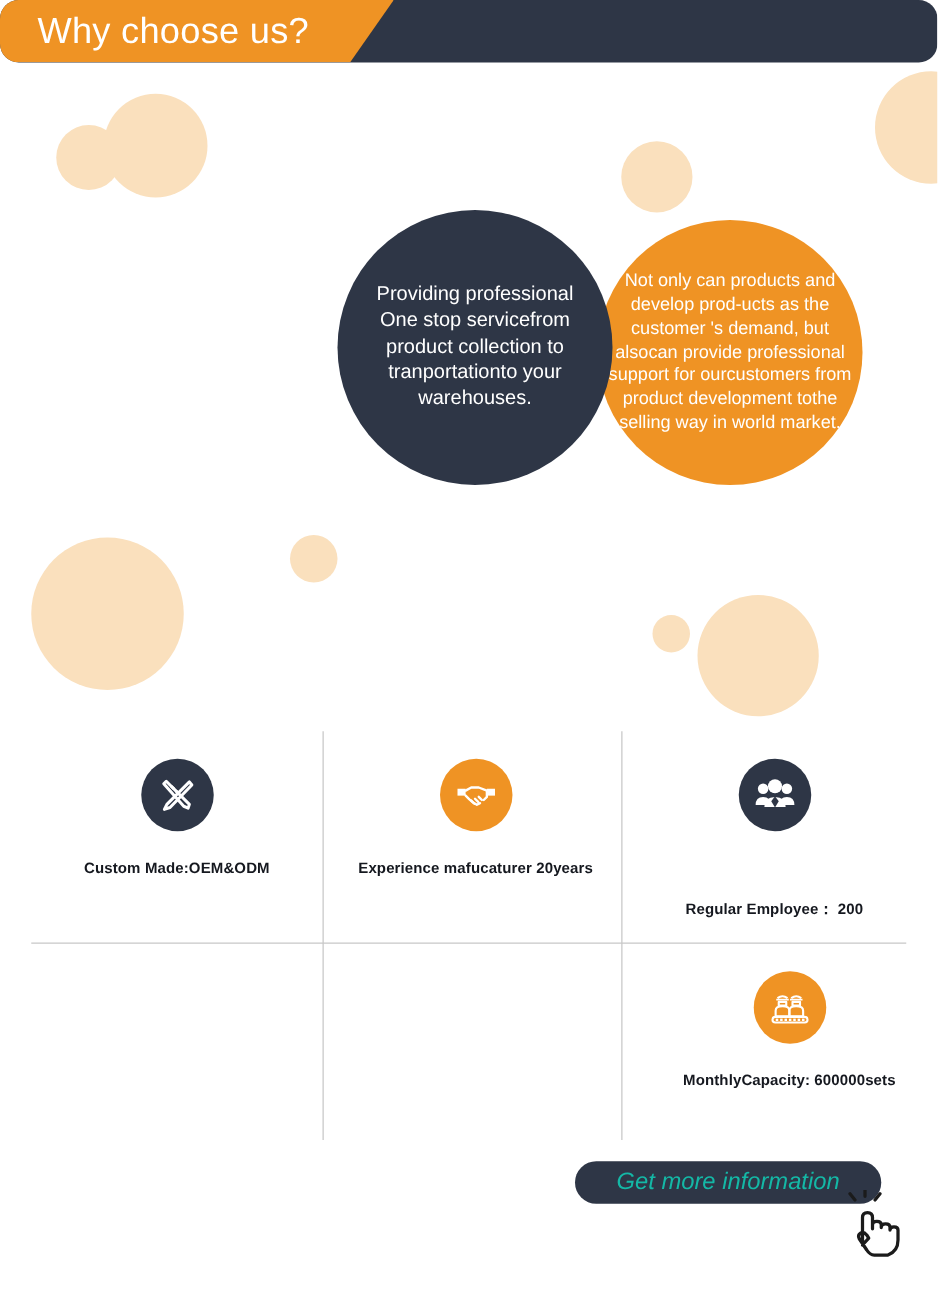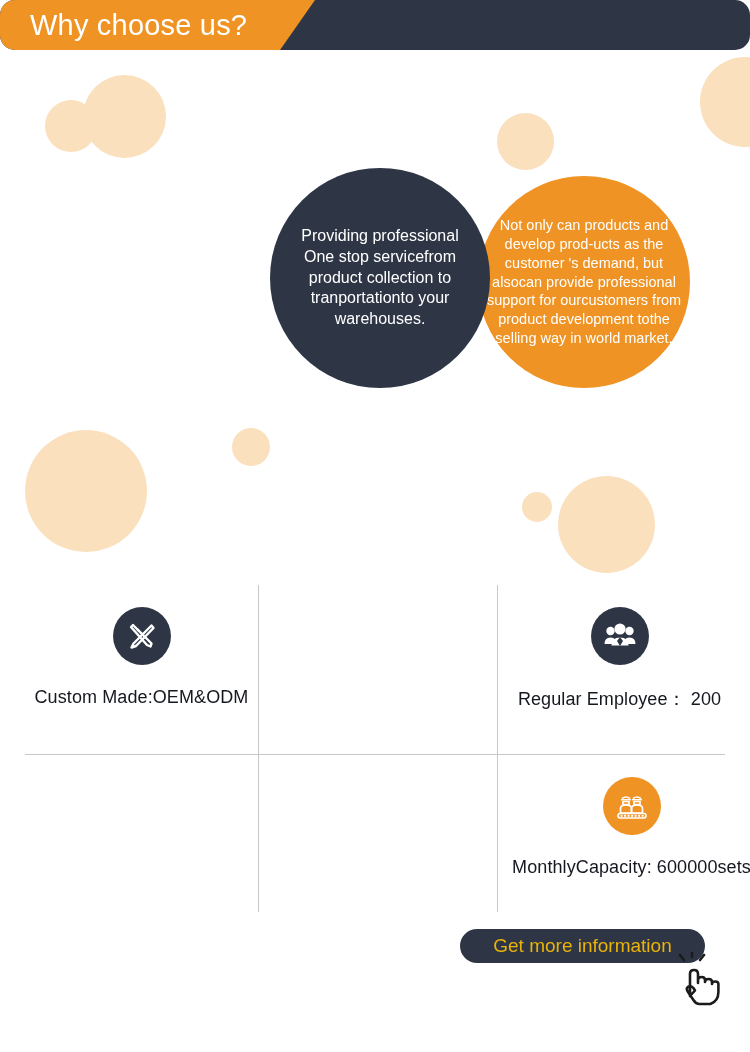--- a/index.html
+++ b/index.html
@@ -45,33 +45,33 @@
   .hdiv{position:absolute;left:0;top:169px;width:700px;height:1px;background:#c8c8c8;}
   .cell{position:absolute;width:233px;height:160px;display:flex;flex-direction:column;align-items:center;}
   .icon-circle{
     width:58px;height:58px;border-radius:50%;
     display:flex;align-items:center;justify-content:center;
     margin-top:22px;
   }
   .icon-dark{background:#2e3646;}
   .icon-orange{background:#ef9324;}
   .cell-label{
-    margin-top:22px;font-size:18px;font-weight:normal;color:#15181f;
+    margin-top:22px;font-size:12px;font-weight:bold;color:#15181f;
     text-align:center;white-space:nowrap;letter-spacing:.1px;
   }
 
   
   .cta{
     position:absolute;left:460px;top:929px;width:245px;height:34px;
     background:#2e3646;border-radius:17px;
     display:flex;align-items:center;justify-content:center;
     cursor:pointer;
   }
   .cta span{
-    color:#eab308;font-size:19px;white-space:nowrap;
+    color:#14b8a6;font-size:19px;font-style:italic;white-space:nowrap;
   }
   .cursor-hand{position:absolute;left:676px;top:952px;width:52px;height:56px;}
 </style>
 </head>
 <body>
 
 <div class="page">
 
   <div class="header">
     <div class="header-orange"></div>
@@ -108,22 +108,36 @@
           <g stroke="#ffffff" stroke-width="2.4" stroke-linejoin="round" fill="none">
             <path d="M8 6 L6 8 L22 26 L25.5 27.5 L26.5 24.5 Z"></path>
             <path d="M26.5 6.5 L8.5 24.5 L6.5 28.5 L11 27 L28.5 9 Z"></path>
             <path d="M12 10 L14.5 12.5 M15.5 13.5 L18 16"></path>
           </g>
         </svg>
       </div>
       <div class="cell-label">Custom  Made:OEM&amp;ODM</div>
     </div>
 
+    <div class="cell" style="left:239px;top:0;">
+      <div class="icon-circle icon-orange">
+        <svg width="36" height="36" viewBox="0 0 36 36" fill="none">
+          <g stroke="#ffffff" stroke-width="1.9" stroke-linejoin="round" stroke-linecap="round" fill="none">
+            <rect x="3" y="13" width="6.5" height="5.5" fill="#ffffff" stroke="none"></rect>
+            <rect x="26.5" y="13" width="6.5" height="5.5" fill="#ffffff" stroke="none"></rect>
+            <path d="M9.5 14.5 L14 12 L20 12 L26.5 14.5 L26.5 19.5 L24 22"></path>
+            <path d="M9.5 18.5 L12.5 21.5 L15.5 24 L18.5 25.8 L21 24.5"></path>
+            <path d="M14 22.5 L16.5 25 M17 21 L19.5 23.5 M20 19.5 L22.5 22"></path>
+          </g>
+        </svg>
+      </div>
+      <div class="cell-label">Experience mafucaturer 20years</div>
+    </div>
 
-    <div class="cell" style="left:478px;top:0;">
+    <div class="cell" style="left:478px;top:0;gap:32px;">
       <div class="icon-circle icon-dark">
         <svg width="36" height="36" viewBox="0 0 36 36" fill="#ffffff">
           <circle cx="8.5" cy="13" r="4.2"></circle>
           <path d="M2.5 26 q0-6.5 6-6.5 t6 6.5 z"></path>
           <circle cx="27.5" cy="13" r="4.2"></circle>
           <path d="M21.5 26 q0-6.5 6-6.5 t6 6.5 z"></path>
           <circle cx="18" cy="11" r="5.6"></circle>
           <path d="M9.5 27.5 q0-8 8.5-8 t8.5 8 z"></path>
           <path d="M18 19 l-3 4 l3 5 l3 -5 z" fill="#2e3646"></path>
         </svg>

